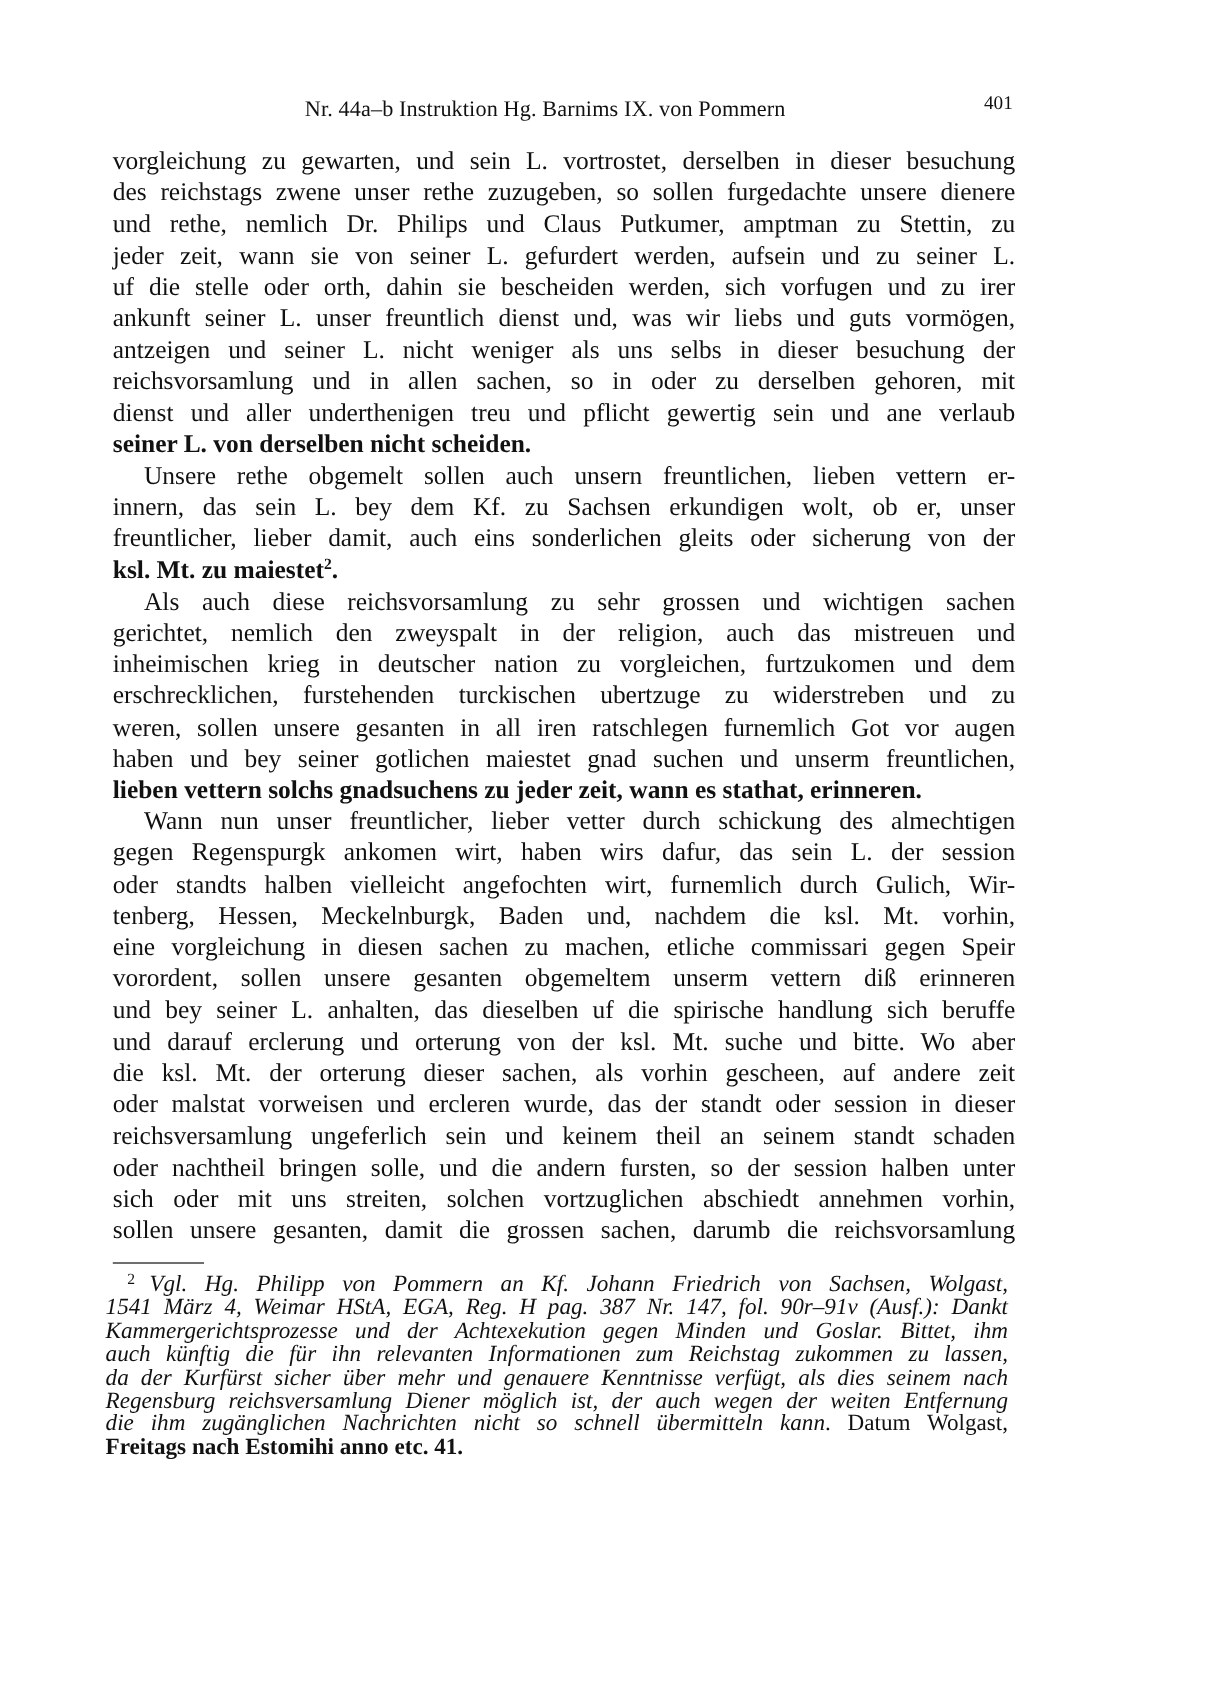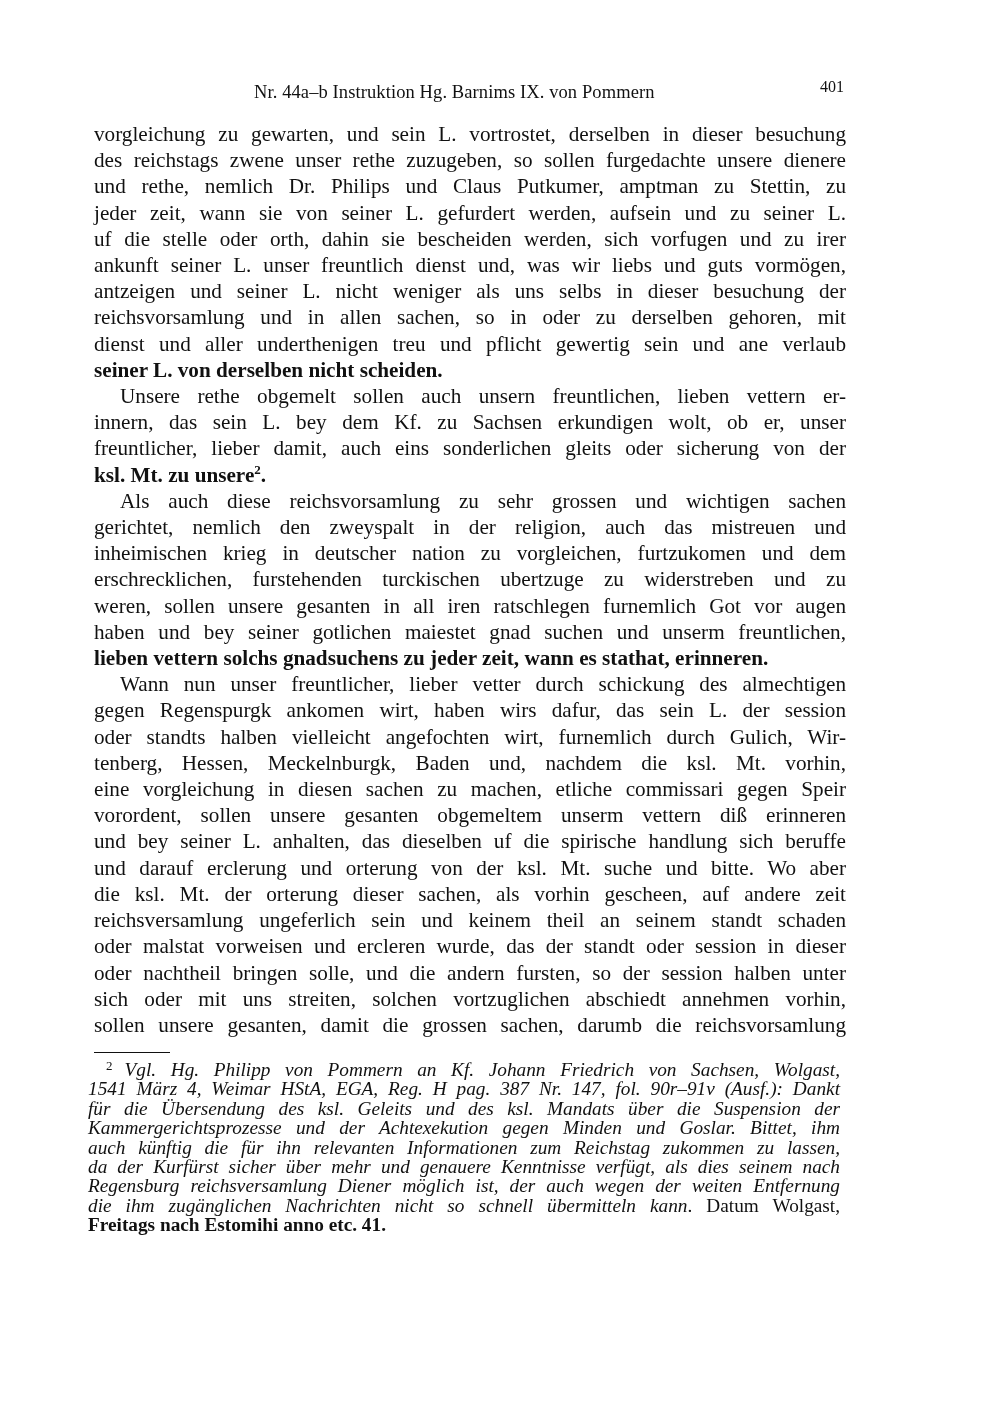--- a/index.html
+++ b/index.html
@@ -39,54 +39,53 @@
     <span class="line">ankunft seiner L. unser freuntlich dienst und, was wir liebs und guts vormögen,</span>
     <span class="line">antzeigen und seiner L. nicht weniger als uns selbs in dieser besuchung der</span>
     <span class="line">reichsvorsamlung und in allen sachen, so in oder zu derselben gehoren, mit</span>
     <span class="line">dienst und aller underthenigen treu und pflicht gewertig sein und ane verlaub</span>
     <span class="line last">seiner L. von derselben nicht scheiden.</span>
   </p>
   <p>
     <span class="line" style="padding-left:26px">Unsere rethe obgemelt sollen auch unsern freuntlichen, lieben vettern er-</span>
     <span class="line">innern, das sein L. bey dem Kf. zu Sachsen erkundigen wolt, ob er, unser</span>
     <span class="line">freuntlicher, lieber damit, auch eins sonderlichen gleits oder sicherung von der</span>
-    <span class="line last"><span>ksl. Mt. zu unsere</span><sup>2</sup><span>.</span></span>
+    <span class="line last"><span>ksl. Mt. zu maiestet</span><sup>2</sup><span>.</span></span>
   </p>
   <p>
     <span class="line" style="padding-left:26px">Als auch diese reichsvorsamlung zu sehr grossen und wichtigen sachen</span>
     <span class="line">gerichtet, nemlich den zweyspalt in der religion, auch das mistreuen und</span>
     <span class="line">inheimischen krieg in deutscher nation zu vorgleichen, furtzukomen und dem</span>
     <span class="line">erschrecklichen, furstehenden turckischen ubertzuge zu widerstreben und zu</span>
     <span class="line">weren, sollen unsere gesanten in all iren ratschlegen furnemlich Got vor augen</span>
     <span class="line">haben und bey seiner gotlichen maiestet gnad suchen und unserm freuntlichen,</span>
     <span class="line last">lieben vettern solchs gnadsuchens zu jeder zeit, wann es stathat, erinneren.</span>
   </p>
   <p>
     <span class="line" style="padding-left:26px">Wann nun unser freuntlicher, lieber vetter durch schickung des almechtigen</span>
     <span class="line">gegen Regenspurgk ankomen wirt, haben wirs dafur, das sein L. der session</span>
     <span class="line">oder standts halben vielleicht angefochten wirt, furnemlich durch Gulich, Wir-</span>
     <span class="line">tenberg, Hessen, Meckelnburgk, Baden und, nachdem die ksl. Mt. vorhin,</span>
     <span class="line">eine vorgleichung in diesen sachen zu machen, etliche commissari gegen Speir</span>
     <span class="line">vorordent, sollen unsere gesanten obgemeltem unserm vettern diß erinneren</span>
     <span class="line">und bey seiner L. anhalten, das dieselben uf die spirische handlung sich beruffe</span>
     <span class="line">und darauf erclerung und orterung von der ksl. Mt. suche und bitte. Wo aber</span>
     <span class="line">die ksl. Mt. der orterung dieser sachen, als vorhin gescheen, auf andere zeit</span>
+    <span class="line">oder malstat vorweisen und ercleren wurde, das der standt oder session in dieser</span>
     <span class="line">reichsversamlung ungeferlich sein und keinem theil an seinem standt schaden</span>
-    <span class="line">oder malstat vorweisen und ercleren wurde, das der standt oder session in dieser</span>
     <span class="line">oder nachtheil bringen solle, und die andern fursten, so der session halben unter</span>
     <span class="line">sich oder mit uns streiten, solchen vortzuglichen abschiedt annehmen vorhin,</span>
     <span class="line">sollen unsere gesanten, damit die grossen sachen, darumb die reichsvorsamlung</span>
   </p>
 </div>
 
 <div class="fn-rule"></div>
 
 <div class="footnotes">
   <span class="line"><span class="fn-mark">2</span><span class="it">Vgl. Hg. Philipp von Pommern an Kf. Johann Friedrich von Sachsen, Wolgast,</span></span>
   <span class="line it">1541 März 4, Weimar HStA, EGA, Reg. H pag. 387 Nr. 147, fol. 90r–91v (Ausf.): Dankt</span>
-  <span class="line it">für die Übersendung des ksl. Geleits und des ksl. Mandats über die Suspension der</span>
   <span class="line it">Kammergerichtsprozesse und der Achtexekution gegen Minden und Goslar. Bittet, ihm</span>
   <span class="line it">auch künftig die für ihn relevanten Informationen zum Reichstag zukommen zu lassen,</span>
   <span class="line it">da der Kurfürst sicher über mehr und genauere Kenntnisse verfügt, als dies seinem nach</span>
   <span class="line it">Regensburg reichsversamlung Diener möglich ist, der auch wegen der weiten Entfernung</span>
   <span class="line"><span class="it">die ihm zugänglichen Nachrichten nicht so schnell übermitteln kann</span><span>. Datum Wolgast,</span></span>
   <span class="line last">Freitags nach Estomihi anno etc. 41.</span>
 </div>
 
 </body></html>

